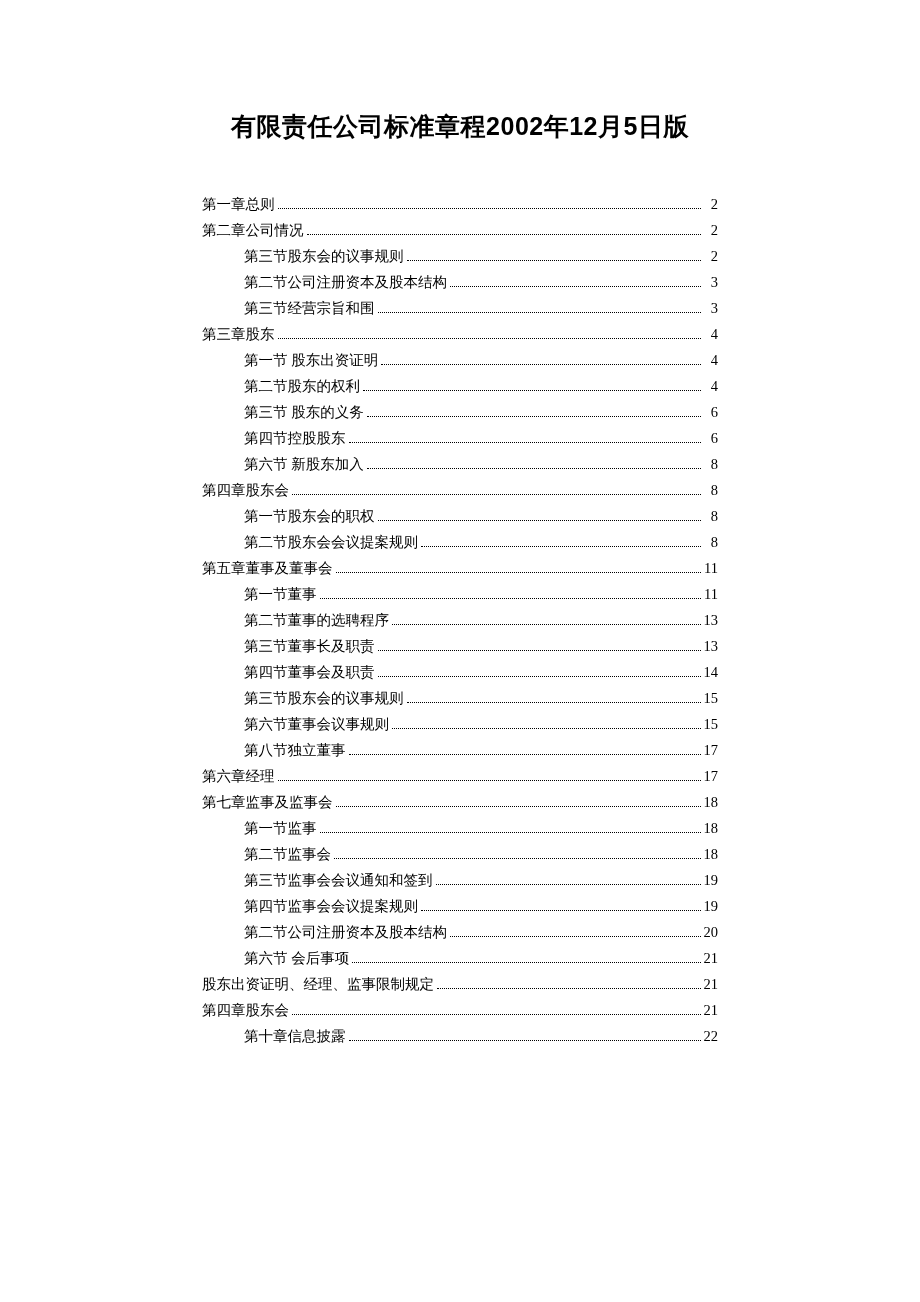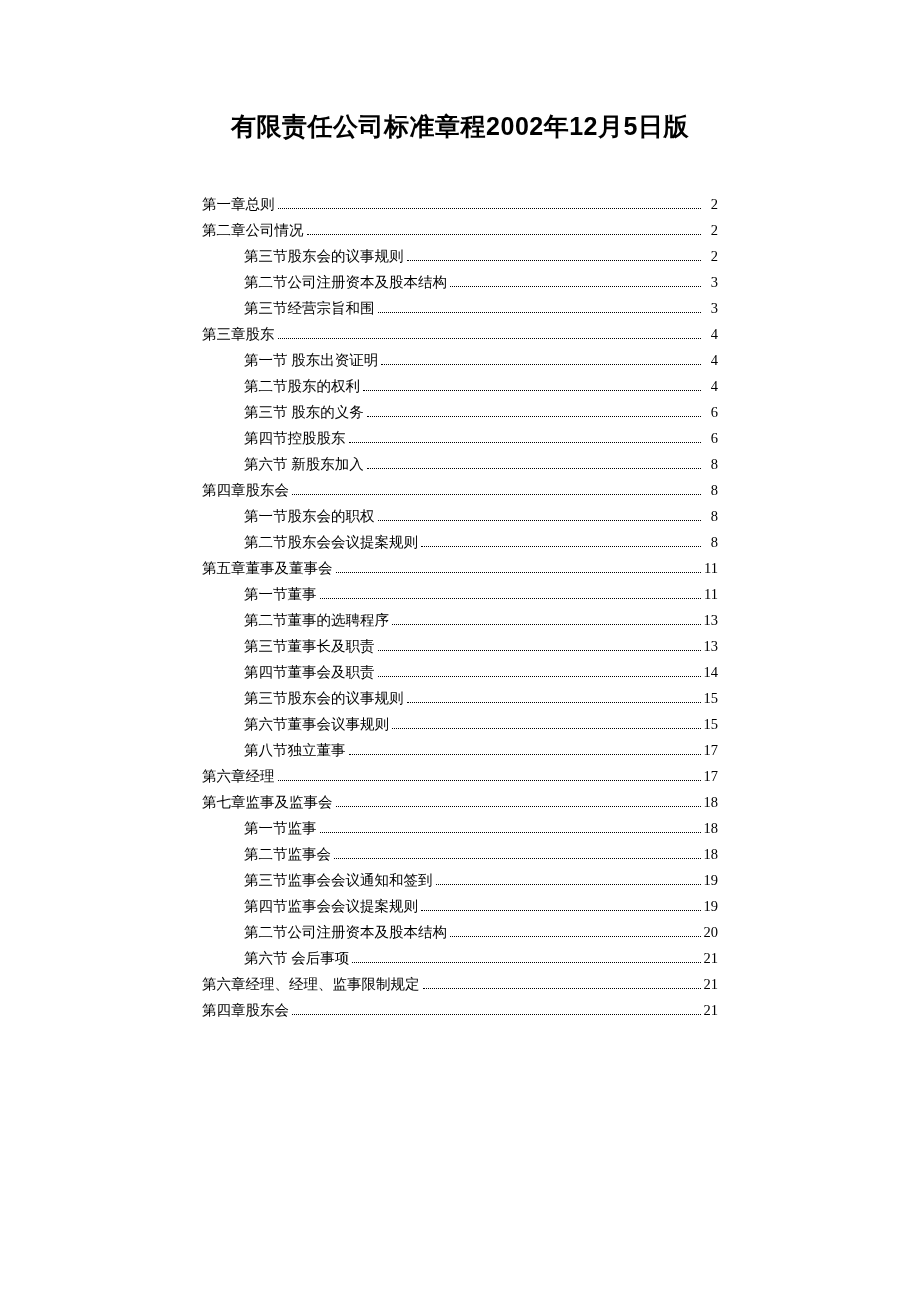--- a/index.html
+++ b/index.html
@@ -203,23 +203,28 @@
         <span class="toc-label">第二节公司注册资本及股本结构</span>
         <span class="toc-dots"></span>
         <span class="toc-page">20</span>
       </div>
       <div class="toc-row level-2">
         <span class="toc-label">第六节  会后事项</span>
         <span class="toc-dots"></span>
         <span class="toc-page">21</span>
       </div>
       <div class="toc-row level-1">
-        <span class="toc-label">第六章经理、经理、监事限制规定</span>
+        <span class="toc-label">股东出资证明、经理、监事限制规定</span>
         <span class="toc-dots"></span>
         <span class="toc-page">21</span>
       </div>
       <div class="toc-row level-1">
         <span class="toc-label">第四章股东会</span>
         <span class="toc-dots"></span>
         <span class="toc-page">21</span>
+      </div>
+      <div class="toc-row level-2">
+        <span class="toc-label">第十章信息披露</span>
+        <span class="toc-dots"></span>
+        <span class="toc-page">22</span>
       </div>
     </div>
 </div>
 
 </body></html>

